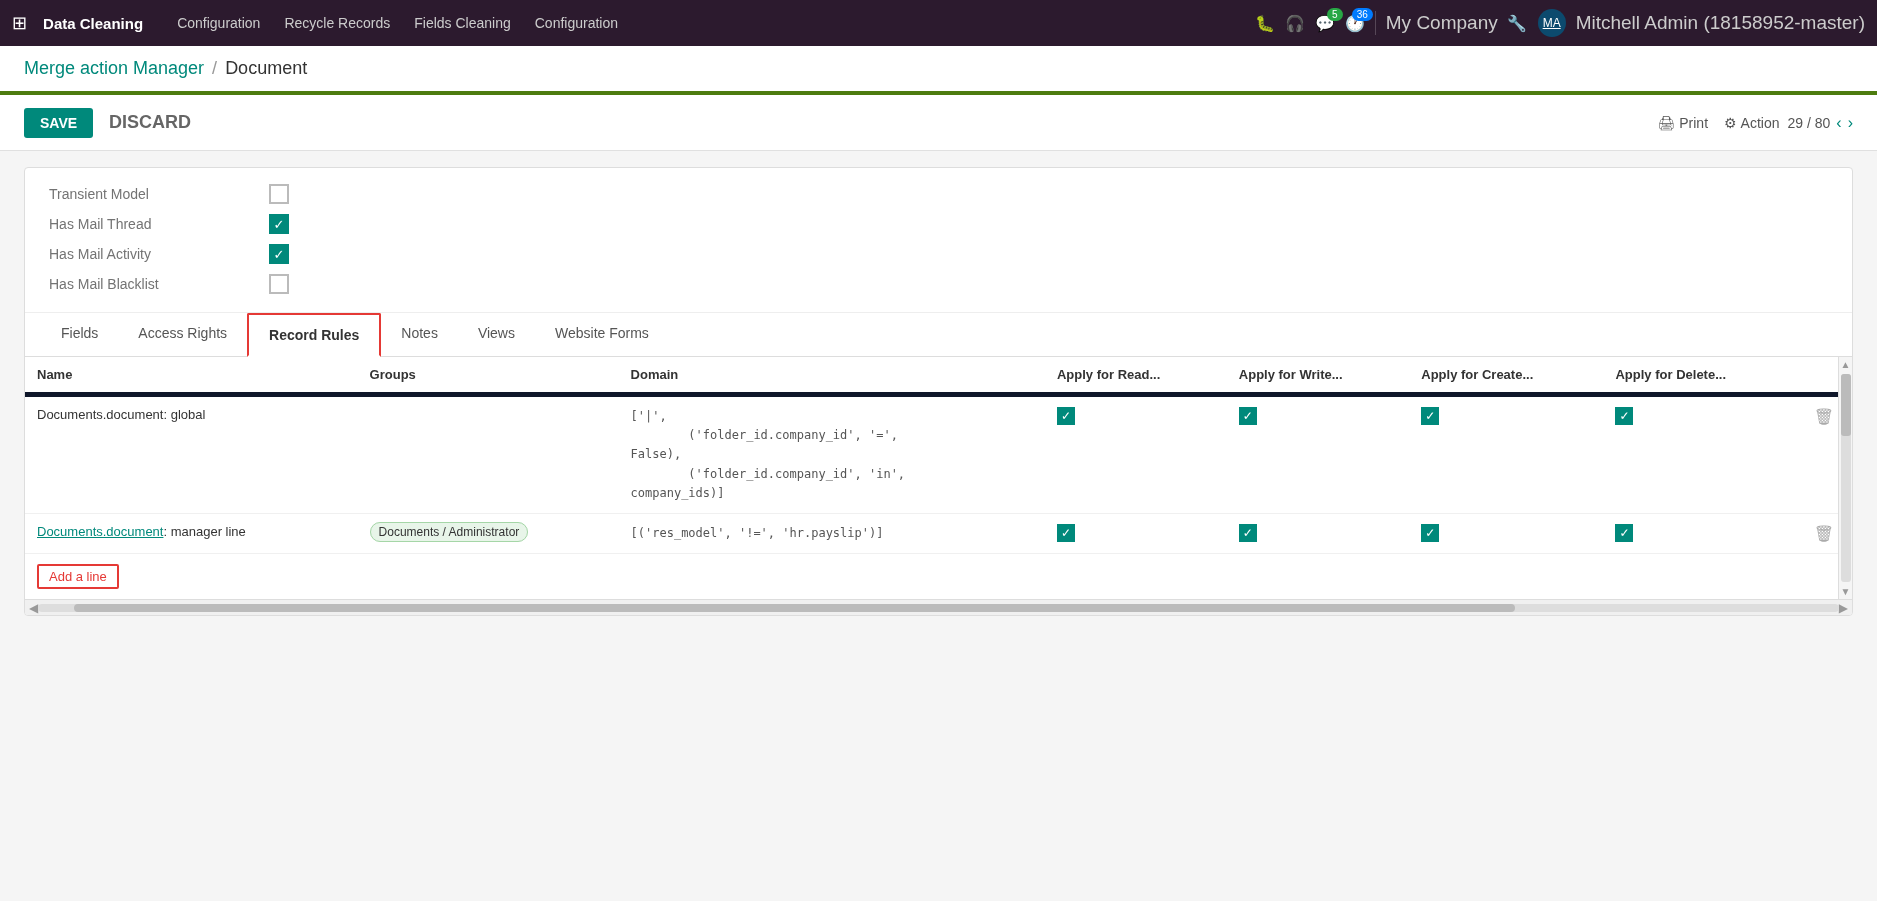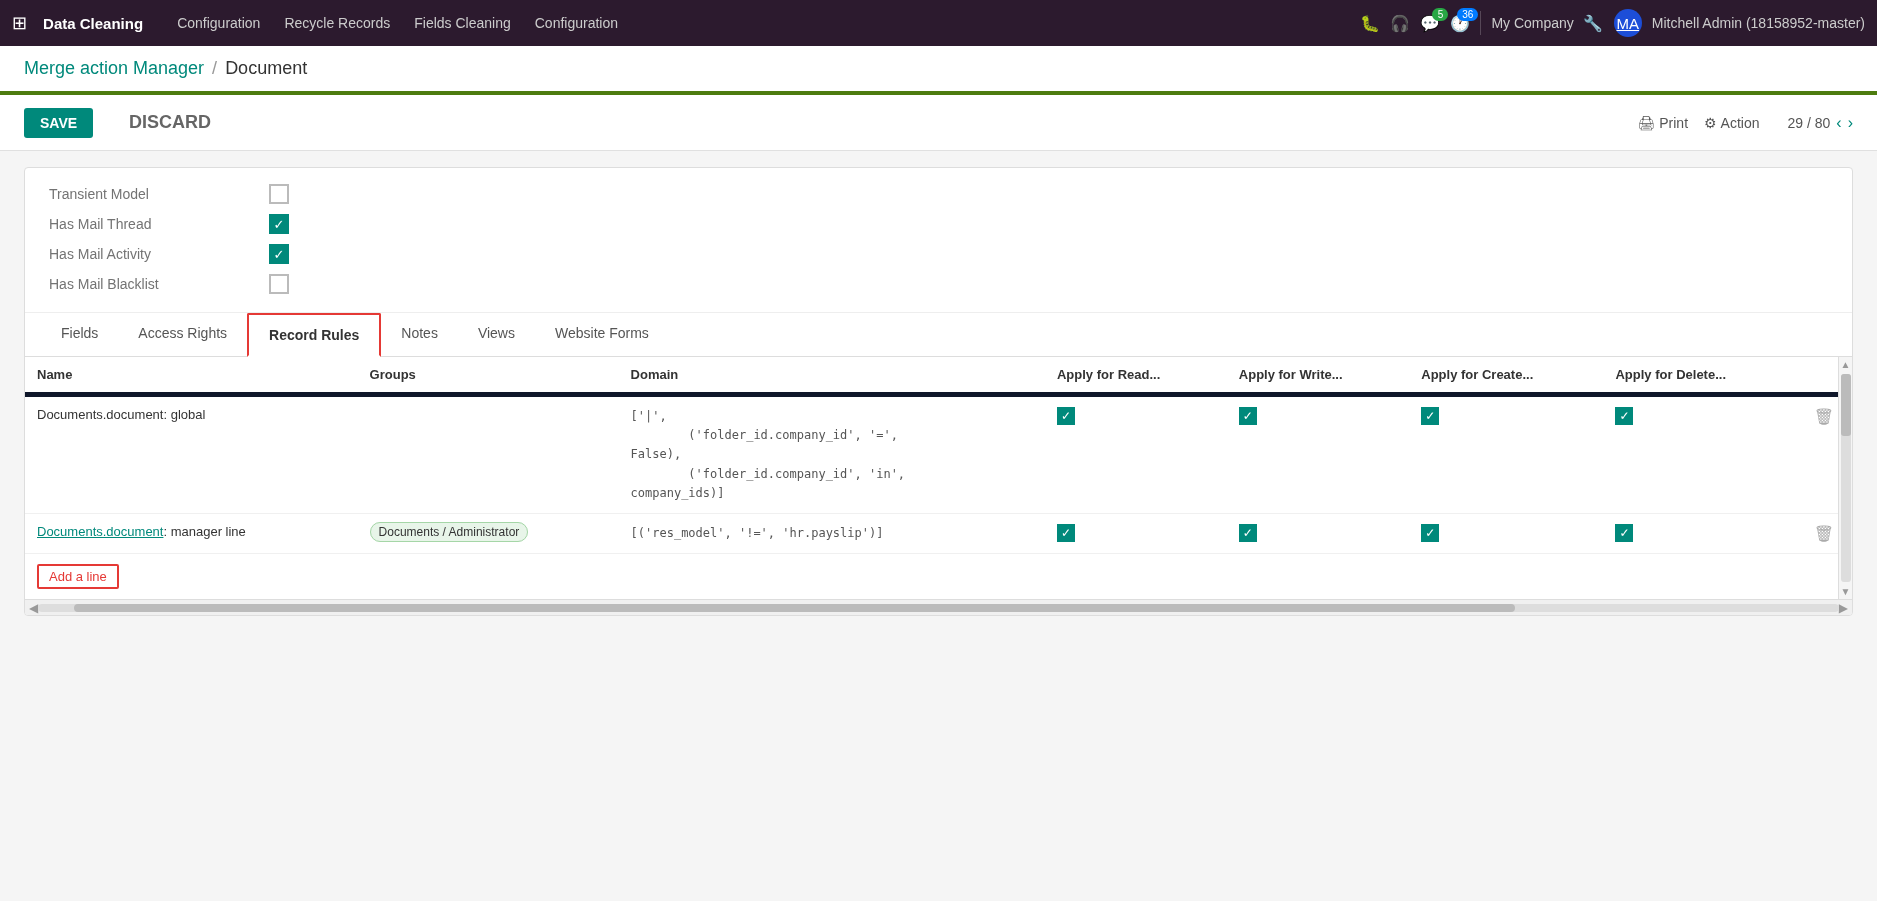--- a/index.html
+++ b/index.html
@@ -34,30 +34,30 @@
       border-radius: 10px;
       font-size: 10px;
       padding: 1px 5px;
       position: absolute;
       top: -6px;
       right: -8px;
       min-width: 16px;
       text-align: center;
     }
     .badge-blue { background: #007bff; }
-    .topnav-company { color: #ccc; font-size: 14px; }
+    .topnav-company { color: #ccc; font-size: 19px; }
     .topnav-avatar {
       width: 28px; height: 28px;
-      background: #1d4ed8;
+      background: #0c4a6e;
       border-radius: 50%;
       display: inline-flex;
       align-items: center;
       justify-content: center;
       color: #fff;
-      font-size: 15px;
+      font-size: 12px;
       text-decoration: underline;
     }
 
     
     .breadcrumb-bar {
       background: #fff;
       padding: 12px 24px;
       border-bottom: 4px solid #4d7c0f;
       display: flex;
       align-items: center;
@@ -66,21 +66,21 @@
     .breadcrumb-sep { margin: 0 8px; color: #999; font-size: 18px; }
     .breadcrumb-current { font-size: 18px; color: #333; }
 
     
     .toolbar {
       background: #fff;
       padding: 10px 24px;
       border-bottom: 1px solid #e0e0e0;
       display: flex;
       align-items: center;
-      gap: 28px;
+      gap: 8px;
     }
     .btn-save {
       background: #00897b;
       color: #fff;
       border: none;
       padding: 7px 16px;
       border-radius: 3px;
       font-size: 14px;
       font-weight: bold;
       cursor: pointer;

